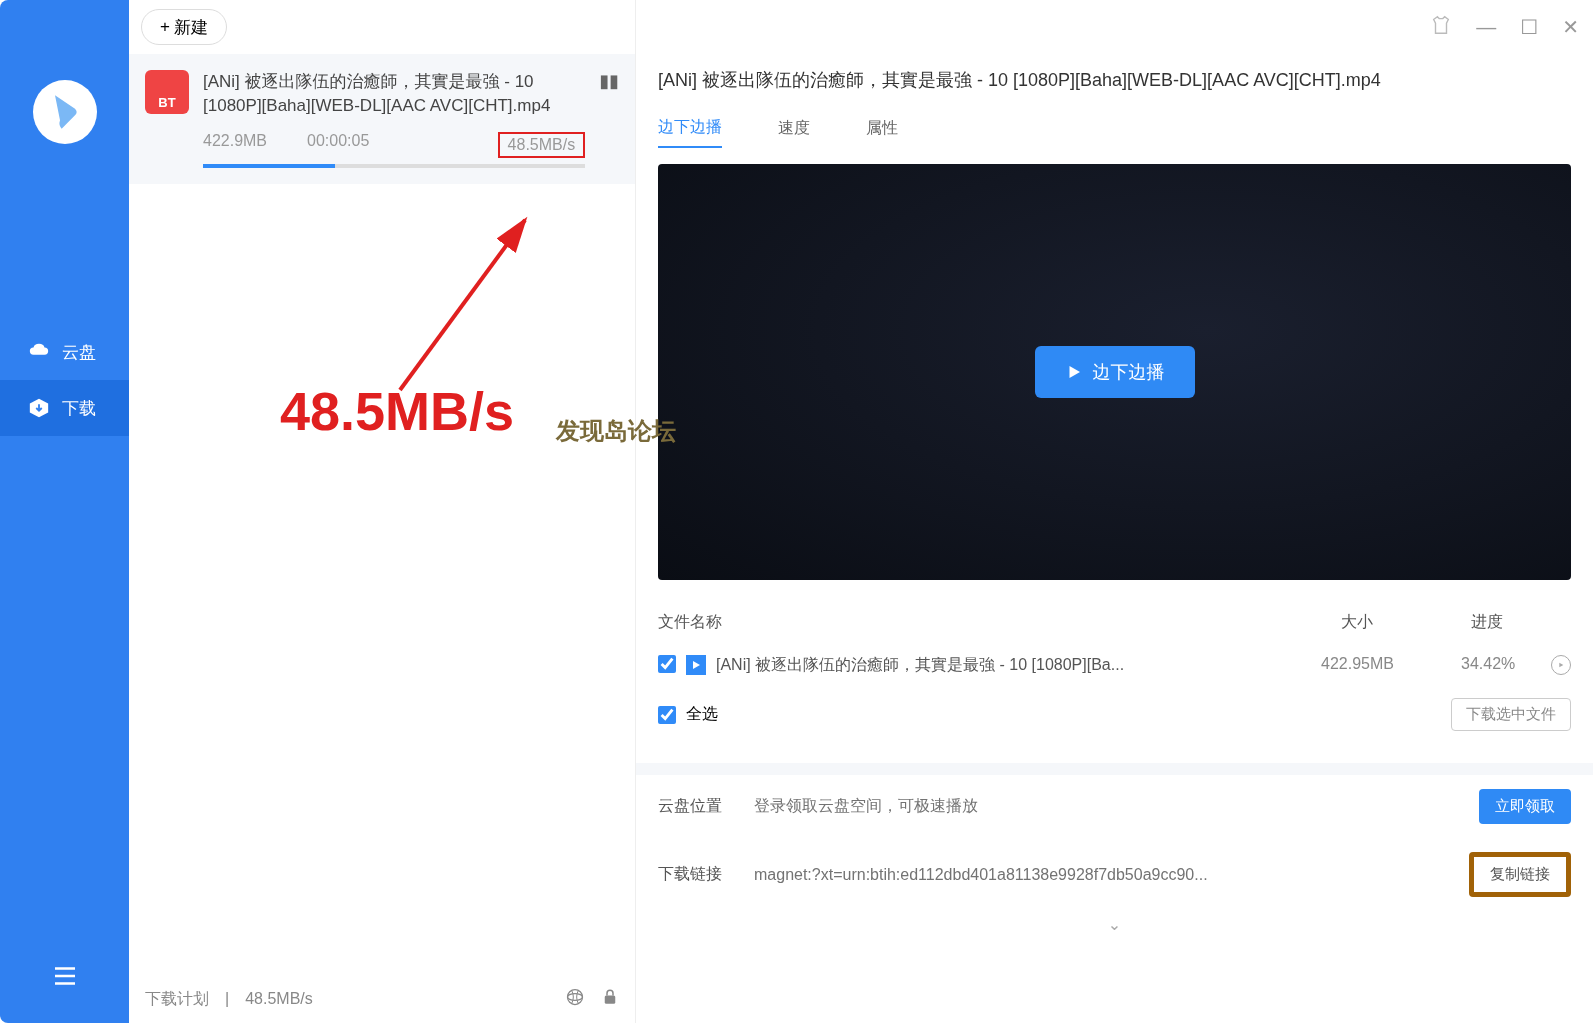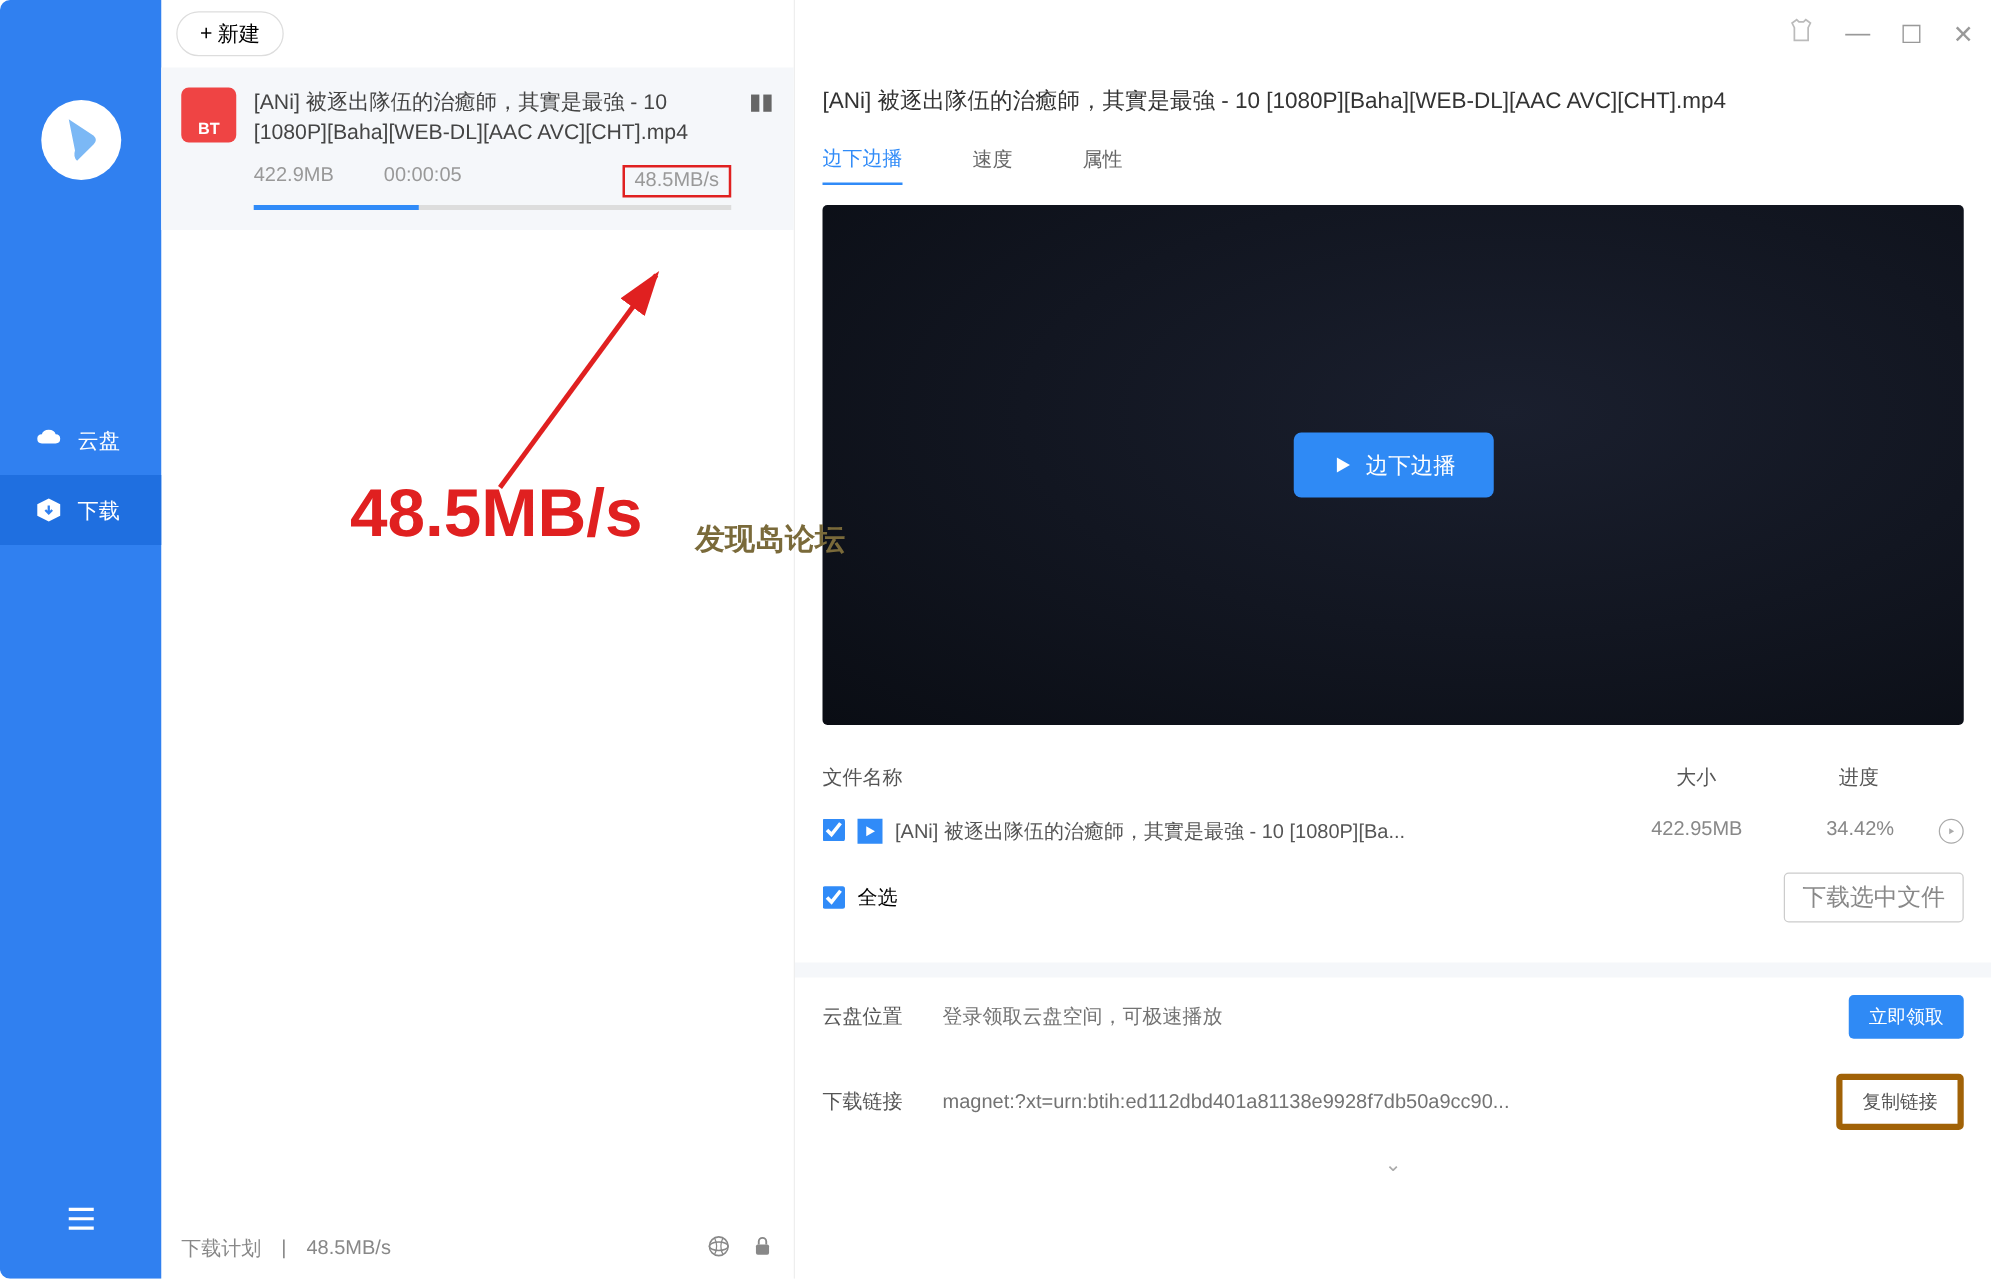--- a/index.html
+++ b/index.html
@@ -49,21 +49,21 @@
 .fh-name{flex:1}
 .fh-size{width:130px}
 .fh-prog{width:100px}
 .frow{display:flex;align-items:flex-start;gap:10px;font-size:16px;color:#555;padding:8px 0}
 .frow .fname{flex:1;overflow:hidden;text-overflow:ellipsis;white-space:nowrap}
 .frow .fsize{width:130px;color:#888}
 .frow .fprog{width:80px;color:#888}
 .chk{width:18px;height:18px;accent-color:#308BF8}
 .vicon{width:20px;height:20px;background:#308BF8;display:flex;align-items:center;justify-content:center}
 .sel-row{display:flex;align-items:center;gap:10px;padding:14px 0;font-size:16px}
-.dl-sel-btn{margin-left:auto;padding:6px 14px;border:1px solid #ccc;background:#fff;color:#888;border-radius:4px;font-size:19px;cursor:pointer}
+.dl-sel-btn{margin-left:auto;padding:6px 14px;border:1px solid #ccc;background:#fff;color:#888;border-radius:4px;font-size:15px;cursor:pointer}
 .meta-row{display:flex;align-items:center;padding:14px 22px;gap:24px;font-size:16px}
 .meta-label{color:#555;width:72px}
 .meta-val{color:#737373;flex:1;overflow:hidden;text-overflow:ellipsis;white-space:nowrap}
 .meta-btn{background:#2F8AF5;color:#fff;padding:8px 16px;border-radius:4px;border:none;font-size:15px;cursor:pointer}
 .meta-btn.outline{background:#fff;color:#555;border:5px solid #a16207}
 .play-circle{width:20px;height:20px;border:1.5px solid #aaa;border-radius:50%;display:inline-flex;align-items:center;justify-content:center}
 .divider{height:12px;background:#F5F7FA}
 .chev{text-align:center;color:#aaa;padding:4px}
 </style>
 </head>

